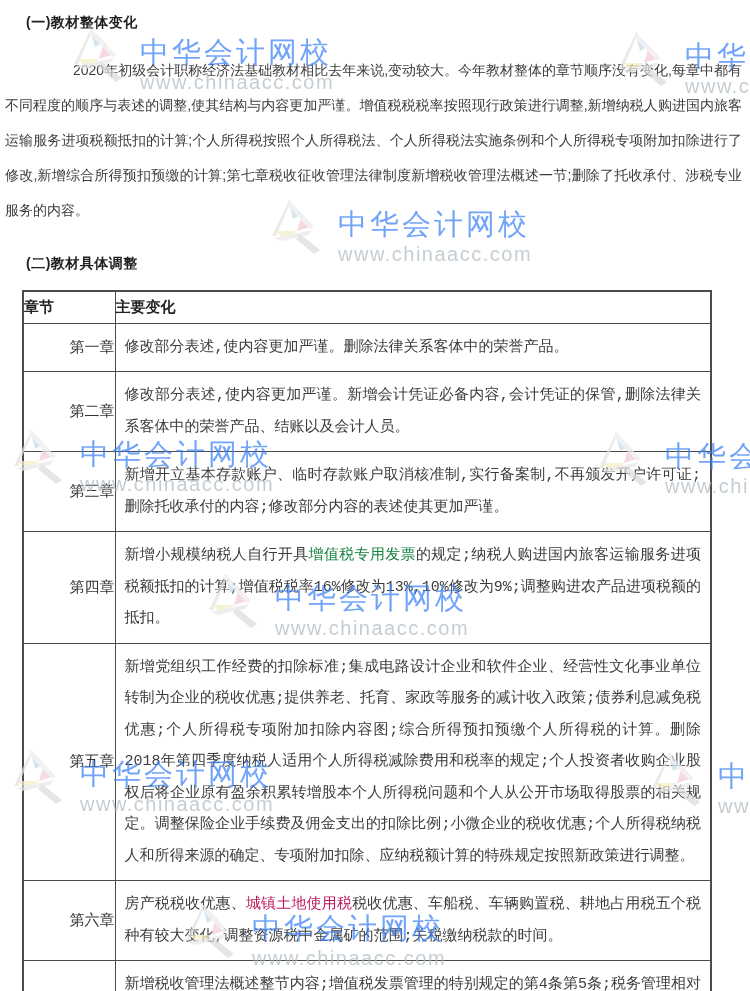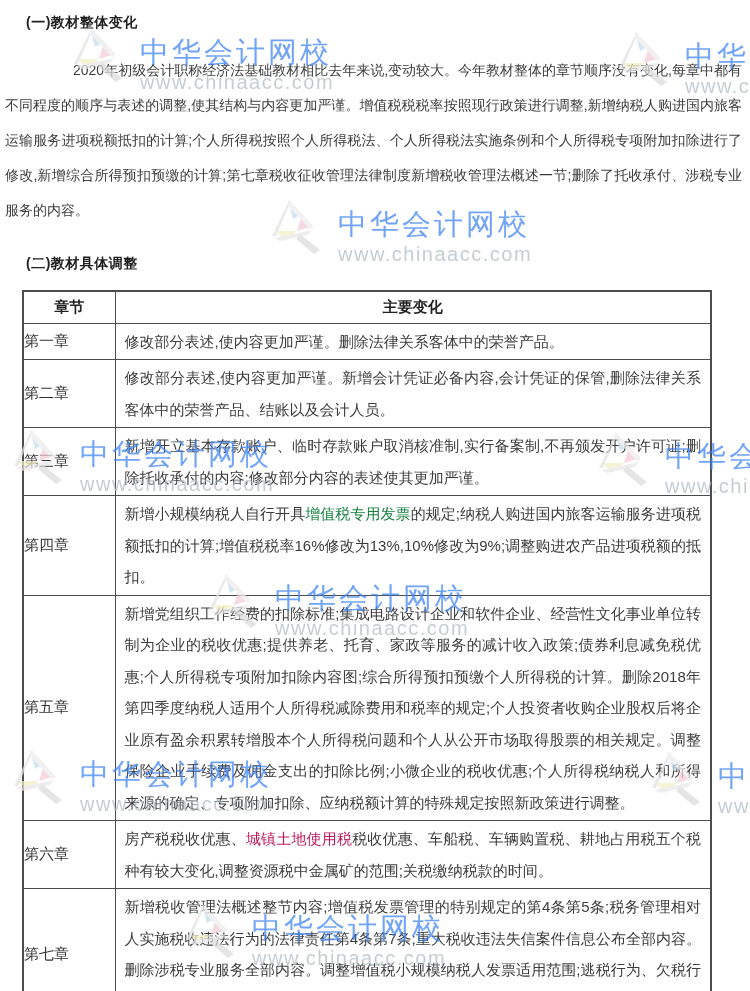--- a/index.html
+++ b/index.html
@@ -22,28 +22,29 @@
   .sec-title.second { margin-top:27px; }
   table.changes {
     border-collapse:collapse; table-layout:fixed;
     margin:17px 0 0 22px; width:690px;
     border:2px solid #4c4c4c;
   }
   table.changes th, table.changes td {
     border:1px solid #4c4c4c; font-size:15px;
   }
   table.changes th {
-    height:32px; font-weight:bold; color:#222; text-align:center;
+    height:32px; font-weight:bold; color:#222; text-align:left;
     vertical-align:middle;
   }
   col.c-chapter { width:92px; }
-  td.chapter-cell { text-align:left; vertical-align:middle; color:#333;margin-top:8px; }
+  td.chapter-cell { text-align:right; vertical-align:middle; color:#333;margin-top:8px; }
   td.changes-cell {
-    padding:2px 9px; line-height:31.5px; text-align:justify; color:#3c3c3c;
+    padding:8px 9px; line-height:31.5px; text-align:justify; color:#3c3c3c;
     vertical-align:middle;
+    font-family:Liberation Mono, monospace;
   }
   td.changes-cell .link { cursor:pointer; }
   
   .wm {
     position:absolute; z-index:2; pointer-events:none;
     display:flex; align-items:flex-start; opacity:0.72;
     white-space:nowrap;
   }
   .wm .txt { margin-left:6px; margin-top:10px; }
   .wm .brand {

